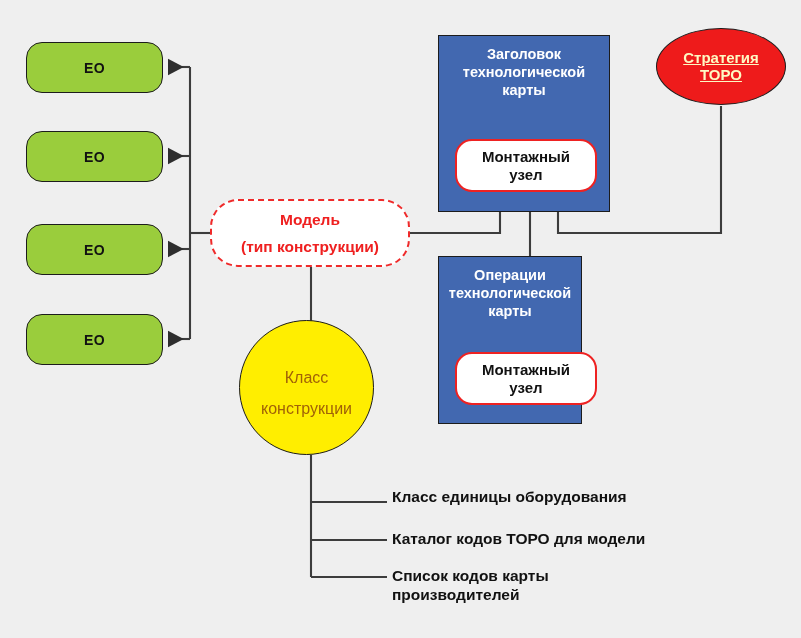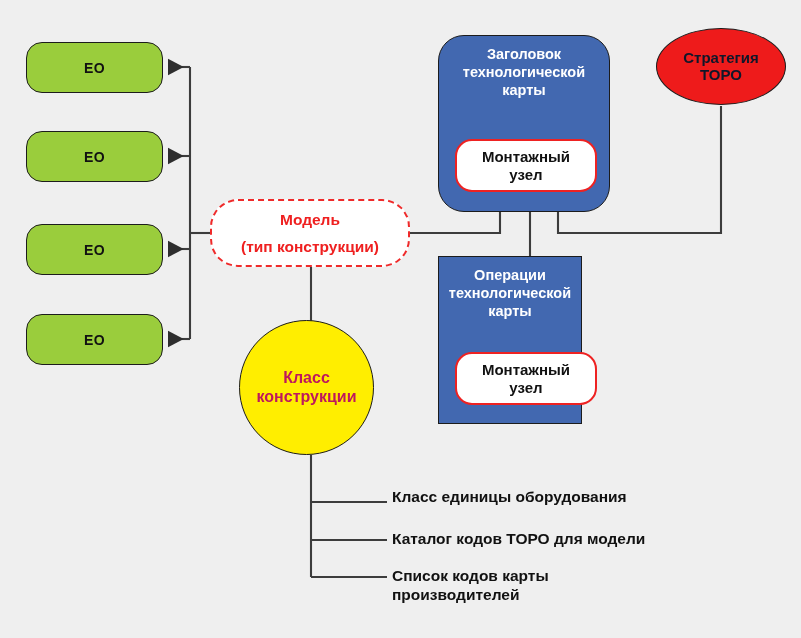--- a/index.html
+++ b/index.html
@@ -120,22 +120,23 @@
     box-sizing: border-box;
     display: flex;
     flex-direction: column;
     align-items: center;
     justify-content: center;
     line-height: 1.13;
   }
   .strategy-ellipse .se-l {
     font-size: 15px;
     font-weight: bold;
-    color: #0f172a;
-    white-space: nowrap;
+    color: #fef9c3;
+    white-space: nowrap;
+    text-decoration: underline;
   }
 
   
   .class-circle {
     position: absolute;
     left: 239px;
     top: 320px;
     width: 135px;
     height: 135px;
     background: #FFEE00;
@@ -143,23 +144,24 @@
     border-radius: 50%;
     box-sizing: border-box;
     display: flex;
     flex-direction: column;
     align-items: center;
     justify-content: center;
     line-height: 1.16;
   }
   .class-circle .cc-l {
     font-size: 16px;
-    font-weight: bold;
-    color: #be185d;
-    white-space: nowrap;
+    font-weight: normal;
+    color: #a16207;
+    white-space: nowrap;
+    margin-top: 12px;
   }
 
   
   .leaf-label {
     position: absolute;
     left: 392px;
     font-size: 15.5px;
     font-weight: bold;
     color: #111111;
     line-height: 1.2;
@@ -215,21 +217,21 @@
   </div>
   <div class="eo-box" style="left:26px; top:314px;">
     <span class="eo-label">ЕО</span>
   </div>
 
   <div class="model-node">
     <span class="ml">Модель</span>
     <span class="ml">(тип конструкции)</span>
   </div>
 
-  <div class="blue-box" style="left:438px; top:35px; width:172px; height:177px;border-radius:26px;">
+  <div class="blue-box" style="left:438px; top:35px; width:172px; height:177px;">
     <div class="bb-title">Заголовок</div>
     <div class="bb-title" style="margin-top:0;">технологической</div>
     <div class="bb-title" style="margin-top:0;">карты</div>
     <div class="inner-node" style="left:16px; top:103px; width:142px; height:53px;">
       <span class="in-l">Монтажный</span>
       <span class="in-l">узел</span>
     </div>
   </div>
 
   <div class="blue-box" style="left:438px; top:256px; width:144px; height:168px;">

